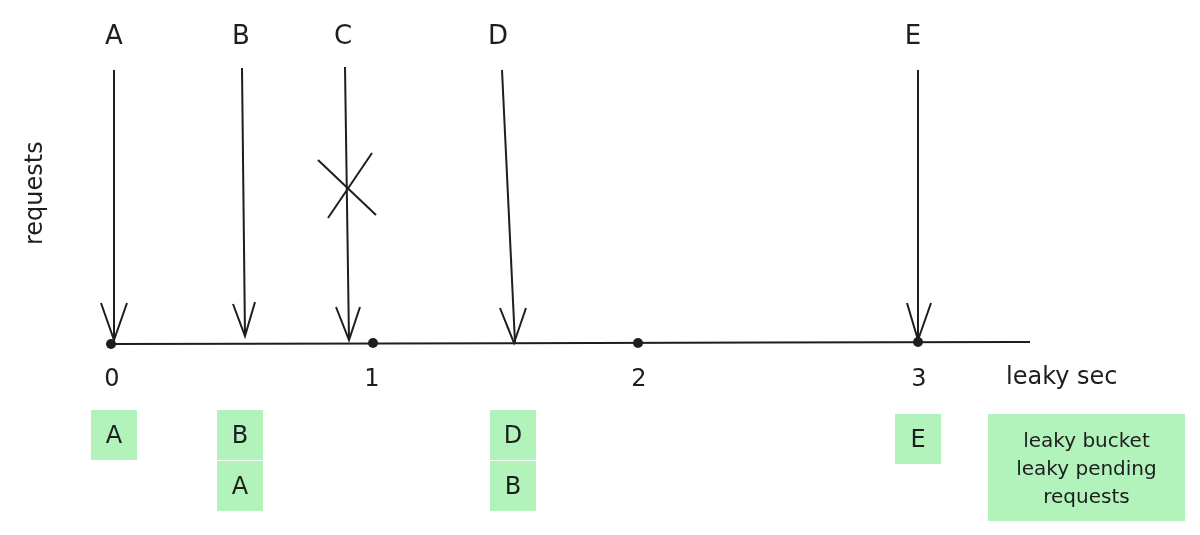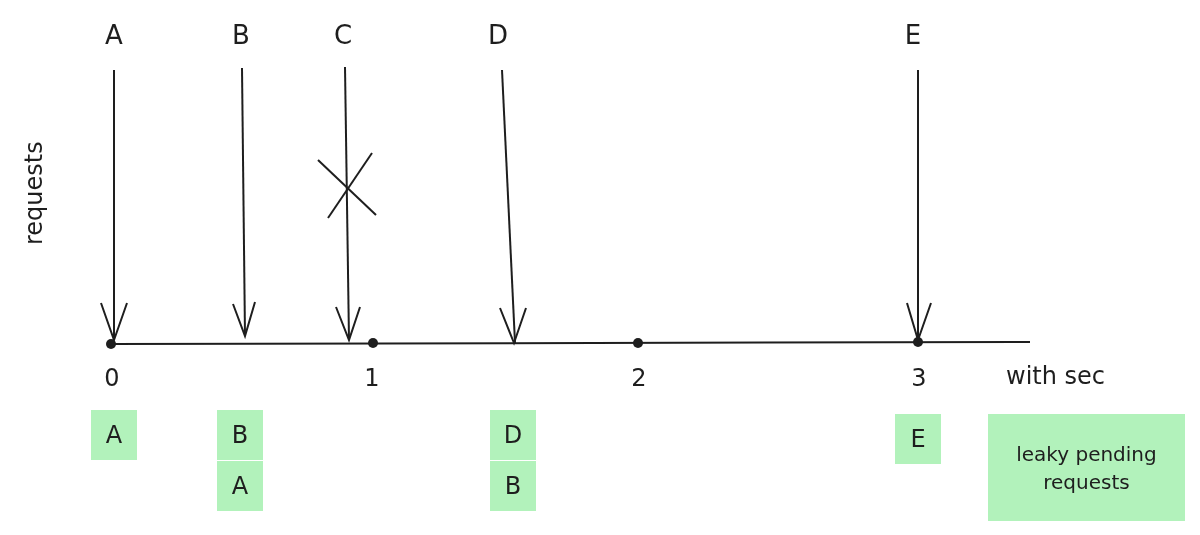--- a/index.html
+++ b/index.html
@@ -60,35 +60,36 @@
   </g>
 </svg>
 
 <div class="lbl" style="left:114px; top:22px;">A</div>
 <div class="lbl" style="left:241px; top:22px;">B</div>
 <div class="lbl" style="left:343px; top:22px;">C</div>
 <div class="lbl" style="left:498px; top:22px;">D</div>
 <div class="lbl" style="left:913px; top:22px;">E</div>
 
 <div class="ylabel">requests</div>
-<div class="xlabel">with sec</div>
+<div class="xlabel">leaky sec</div>
 
 <div class="tick" style="left:112px; top:366px;">0</div>
 <div class="tick" style="left:372px; top:366px;">1</div>
 <div class="tick" style="left:639px; top:366px;">2</div>
 <div class="tick" style="left:919px; top:366px;">3</div>
 
 <div class="box" style="left:91px; top:410px; width:46px; height:50px;">A</div>
 
 <div class="box" style="left:217px; top:410px; width:46px; height:50px;">B</div>
 <div class="box" style="left:217px; top:461px; width:46px; height:50px;">A</div>
 
 <div class="box" style="left:490px; top:410px; width:46px; height:50px;">D</div>
 <div class="box" style="left:490px; top:461px; width:46px; height:50px;">B</div>
 
 <div class="box" style="left:895px; top:414px; width:46px; height:50px;">E</div>
 
 <div class="note">
   <div>
+    <span>leaky bucket</span>
     <span>leaky pending</span>
     <span>requests</span>
   </div>
 </div>
 
 </body></html>

